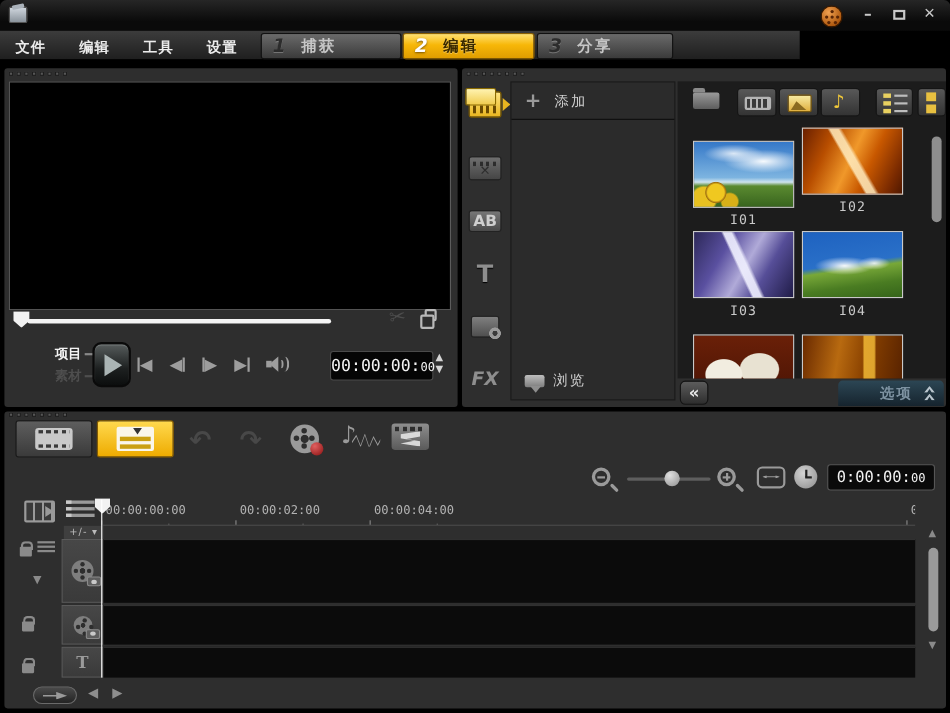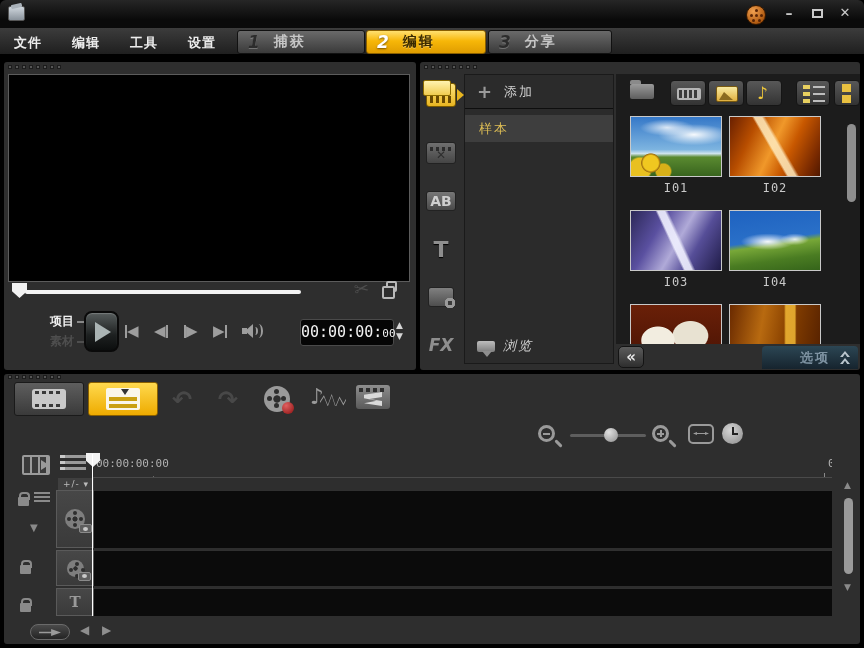--- a/index.html
+++ b/index.html
@@ -22,21 +22,21 @@
   .badge i:nth-child(1){left:8px;top:3px}.badge i:nth-child(2){left:3px;top:8px}
   .badge i:nth-child(3){left:13px;top:8px}.badge i:nth-child(4){left:5px;top:13px}
   .badge i:nth-child(5){left:11px;top:13px}.badge i:nth-child(6){left:8px;top:8px}
   .winbtn { position:absolute; top:6px; width:22px; height:16px; color:#c9c9c9; font-size:14px;
     text-align:center; line-height:14px; font-weight:bold; }
   .winbtn.min { left:778px; } .winbtn.close { left:834px; font-size:13px; }
   .winbtn.max { left:806px; }
   .winbtn.max b { display:inline-block; width:11px; height:9px; border:2px solid #c9c9c9; margin-top:3px; }
 
   
-  .menubar { position:absolute; left:0; top:28px; width:864px; height:29px;
+  .menubar { position:absolute; left:0; top:28px; width:727px; height:29px;
     background:linear-gradient(#3c3c3c,#1f1f1f); border-bottom:3px solid #000; }
   .menus { position:absolute; left:14px; top:6px; display:flex; gap:30px; }
   .menu-item { color:#ececec; font-size:13px; font-weight:bold; letter-spacing:1px; }
   .step { position:absolute; top:2px; height:24px; border-radius:3px; border:1px solid #111;
     background:linear-gradient(#6a6a6a,#3a3a3a); display:flex; align-items:center; padding:0 10px; gap:14px; }
   .step .num { font-size:17px; font-weight:bold; font-style:italic; color:#2c2c2c;
     text-shadow:0 1px 0 rgba(255,255,255,.25); }
   .step .lbl { font-size:14px; font-weight:bold; color:#c6c6c6; letter-spacing:2px;text-align:center; }
   .step1 { left:237px; width:128px; } .step2 { left:366px; width:120px; } .step3 { left:488px; width:124px; }
   .step.active { background:linear-gradient(#ffe070,#f7b708 45%,#e09d00); border-color:#8a5f00; }
@@ -112,21 +112,21 @@
   .folder-list { position:absolute; left:44px; top:12px; width:150px; height:290px; background:#2b2b2b; border:1px solid #1a1a1a; }
   .fl-head { height:34px; border-bottom:1px solid #0e0e0e; display:flex; align-items:center; padding-left:12px; gap:12px; }
   .fl-head .plus { color:#9a9a9a; font-size:18px; font-weight:bold; }
   .fl-head .txt { color:#cfcfcf; font-size:13px; letter-spacing:2px; }
   .fl-item { margin-top:6px; height:27px; background:#3e3e3e; color:#ddbd55; font-size:13px;
     line-height:27px; padding-left:14px; letter-spacing:2px; }
   .fl-browse { position:absolute; left:12px; bottom:8px; display:flex; align-items:center; gap:8px; }
   .fl-browse .ic { width:18px; height:11px; background:linear-gradient(#bdbdbd,#7e7e7e); border-radius:2px; position:relative; }
   .fl-browse .ic:after { content:""; position:absolute; left:5px; bottom:-5px; width:0; height:0;
     border-top:6px solid #8e8e8e; border-left:5px solid transparent; border-right:5px solid transparent; }
-  .fl-browse .txt { color:#cfcfcf; font-size:13px; letter-spacing:2px;font-style:italic; }
+  .fl-browse .txt { color:#cfcfcf; font-size:13px; letter-spacing:2px; }
 
   .gallery { position:absolute; left:196px; top:12px; width:244px; height:270px; background:#1c1c1c; overflow:hidden; }
   .g-toolbar { position:absolute; left:0; top:4px; width:244px; height:30px; }
   .folder-ic { position:absolute; left:14px; top:6px; width:24px; height:15px;
     background:linear-gradient(#9a9a9a,#5e5e5e); border-radius:2px; }
   .folder-ic:before { content:""; position:absolute; left:0; top:-4px; width:11px; height:4px;
     background:#8a8a8a; border-radius:2px 2px 0 0; }
   .g-btn { position:absolute; top:2px; width:36px; height:26px; border-radius:4px;
     background:linear-gradient(#585858,#333); border:1px solid #151515; }
   .g-btn .film { position:absolute; left:6px; top:7px; width:24px; height:12px; background:#b5b5b5; border-radius:2px; }
@@ -146,21 +146,21 @@
   .vb-list span:nth-child(1){top:4px}.vb-list span:nth-child(2){top:11px}.vb-list span:nth-child(3){top:18px}
   .vb-thumb span { position:absolute; left:7px; width:9px; height:8px; background:#e8c040; }
   .vb-thumb span:nth-child(1){top:3px}.vb-thumb span:nth-child(2){top:14px}
   .g-scroll { position:absolute; right:3px; top:42px; width:11px; height:160px; }
   .g-scroll .thumb { position:absolute; left:1px; top:8px; width:9px; height:78px; background:#8e8e8e; border-radius:5px; }
   .thumb-grid { position:absolute; left:14px; top:42px; width:200px; }
   .cell { position:absolute; width:92px; }
   .cell .img { width:92px; height:61px; border:1px solid #c9c9c9; }
   .cell .cap { margin-top:4px; text-align:center; color:#c9c9c9; font-size:12px;
     font-family:"DejaVu Sans Mono", monospace; letter-spacing:1px; }
-  .c0 { left:0; top:0; } .c1 { left:99px; top:0; } .c2 { left:0; top:94px; } .c3 { left:99px; top:94px; }
+  .c0 { left:0; top:12px; } .c1 { left:99px; top:0; } .c2 { left:0; top:94px; } .c3 { left:99px; top:94px; }
   .c4 { left:0; top:188px; } .c5 { left:99px; top:188px; }
   .img-i01 { background:
     radial-gradient(circle at 22% 78%, #f0c820 9%, #a07010 11%, transparent 12%),
     radial-gradient(circle at 10% 88%, #e8c020 11%, transparent 13%),
     radial-gradient(circle at 36% 92%, #d8b018 9%, transparent 11%),
     radial-gradient(ellipse 40% 18% at 70% 30%, rgba(255,255,255,.95), transparent),
     radial-gradient(ellipse 30% 14% at 40% 18%, rgba(255,255,255,.8), transparent),
     linear-gradient(#3578c8 0%, #7db4e0 55%, #cfe4ee 62%, #5a8a30 68%, #38641e 100%); }
   .img-i02 { background:
     linear-gradient(60deg, transparent 45%, rgba(255,235,190,.85) 47%, rgba(255,235,190,.85) 53%, transparent 56%),
@@ -434,21 +434,20 @@
     <div class="cat" style="top:258px;">
         <div class="fx-ic txt-ic">FX</div>
       </div>
   </div>
 
   <div class="folder-list">
     <div class="fl-head">
       <span class="plus">+</span>
       <span class="txt">添加</span>
     </div>
-    <div class="fl-item">样本</div>
     <div class="fl-browse">
       <span class="ic"></span>
       <span class="txt">浏览</span>
     </div>
   </div>
 
   <div class="gallery">
     <div class="g-toolbar">
       <div class="folder-ic"></div>
       <div class="g-btn gb-video">
@@ -552,31 +551,34 @@
     <div class="z-slider">
       <div class="track"></div>
       <div class="knob"></div>
     </div>
     <div class="mag mag-in">
         <span class="h"></span>
         <span class="v"></span>
       </div>
     <div class="fit-btn"></div>
     <div class="clock-ic"></div>
+    <div class="tl-tc mono"><span>0:00:00:</span><small>00</small></div>
   </div>
 
   <div class="ruler-row">
     <div class="tm-ic"></div>
     <div class="ch-ic">
         <span></span>
         <span></span>
         <span></span>
       </div>
     <div class="ruler">
       <div class="tick" style="left:0px"><span class="lab">00:00:00:00</span><span class="maj"></span><span class="min"></span></div>
+      <div class="tick" style="left:122px"><span class="lab">00:00:02:00</span><span class="maj"></span><span class="min"></span></div>
+      <div class="tick" style="left:244px"><span class="lab">00:00:04:00</span><span class="maj"></span><span class="min"></span></div>
       <div class="tick" style="left:732px"><span class="lab">00:00:12:00</span><span class="maj"></span></div>
     </div>
     <div class="playhead-flag"></div>
   </div>
   <div class="playhead-line"></div>
 
   <div class="track-add"><span>+/-</span> <span>▾</span></div>
 
   <div class="gutter-ic g-row1" style="position:absolute;">
     <div class="lock" style="position:absolute;left:0;top:0;"></div>

